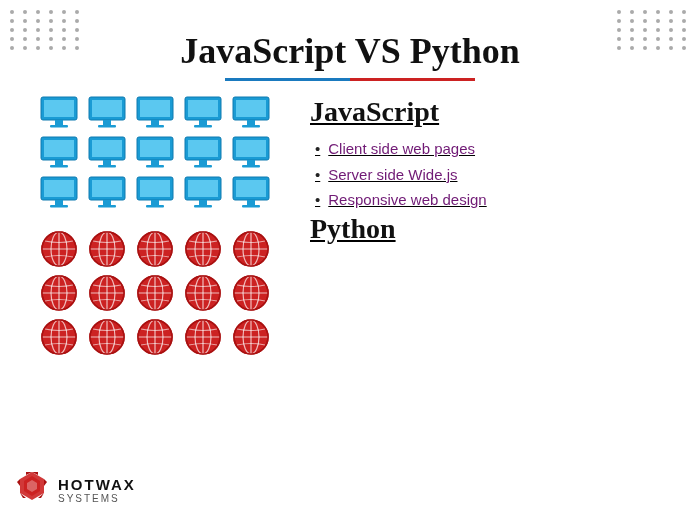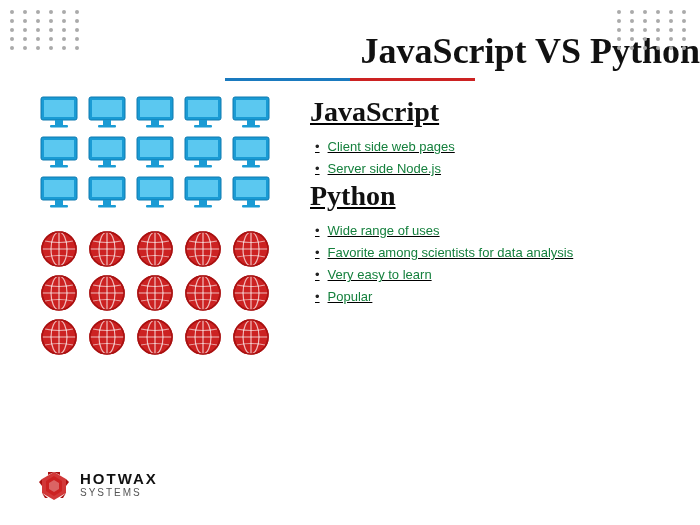--- a/index.html
+++ b/index.html
@@ -26,21 +26,21 @@
 
     .dot {
       width: 4px;
       height: 4px;
       background: #aaa;
       border-radius: 50%;
     }
 
     
     .title-section {
-      text-align: right;
+      text-align: center;
       padding-top: 30px;
       padding-bottom: 15px;
     }
 
     .main-title {
       font-size: 36px;
       font-weight: bold;
       color: #111;
       font-family: Georgia, serif;
     }
@@ -85,41 +85,41 @@
       font-weight: bold;
       color: #111;
       font-family: Georgia, serif;
       margin-bottom: 8px;
       margin-top: 0;
     }
 
     .bullet-list {
       list-style: none;
       padding-left: 5px;
-      font-size: 13px;
-      color: #15803d;
+      font-size: 15px;
+      color: #701a75;
       line-height: 1.7;
     }
 
     .bullet-list li::before {
       content: '•';
       margin-right: 8px;
       color: #222;
     }
 
     .python-section {
     }
 
     
     .logo {
       position: absolute;
       bottom: 15px;
-      left: 34px;
+      left: 12px;
       display: flex;
-      align-items: flex-start;
+      align-items: center;
       gap: 6px;
     }
 
     .logo-icon {
       width: 40px;
       height: 40px;
     }
 
     .logo-text {
       display: flex;
@@ -449,32 +449,27 @@
       </div>
 
   </div>
 
   <div class="right-side">
 
     <div>
       <h2 class="section-title">JavaScript</h2>
       <ul class="bullet-list" id="js-bullets">
       <li>Client side web pages</li>
-          <li>Server side Node.js</li>
+          <li>Server side Wide.js</li>
+          <li>Responsive web design</li>
         </ul>
     </div>
 
     <div class="python-section">
       <h2 class="section-title">Python</h2>
-      <ul class="bullet-list" id="py-bullets">
-      <li>Wide range of uses</li>
-          <li>Favorite among scientists for data analysis</li>
-          <li>Very easy to learn</li>
-          <li>Popular</li>
-        </ul>
     </div>
 
   </div>
 </div>
 
 <div class="logo">
   <svg class="logo-icon" viewBox="0 0 40 40">
 
     <polygon points="20,2 32,9 32,23 20,30 8,23 8,9" fill="#cc2222" opacity="0.9"></polygon>
     <polygon points="20,6 28,11 28,21 20,26 12,21 12,11" fill="#cc2222"></polygon>

